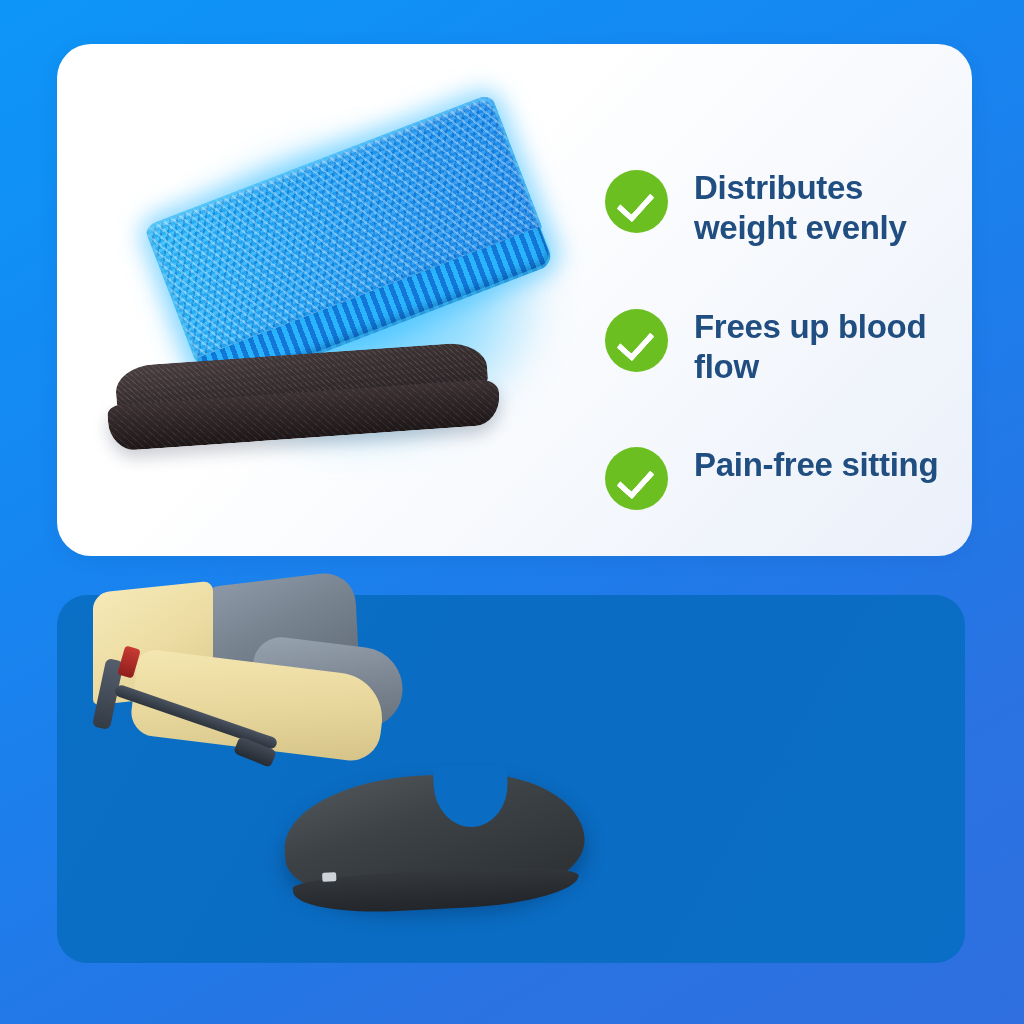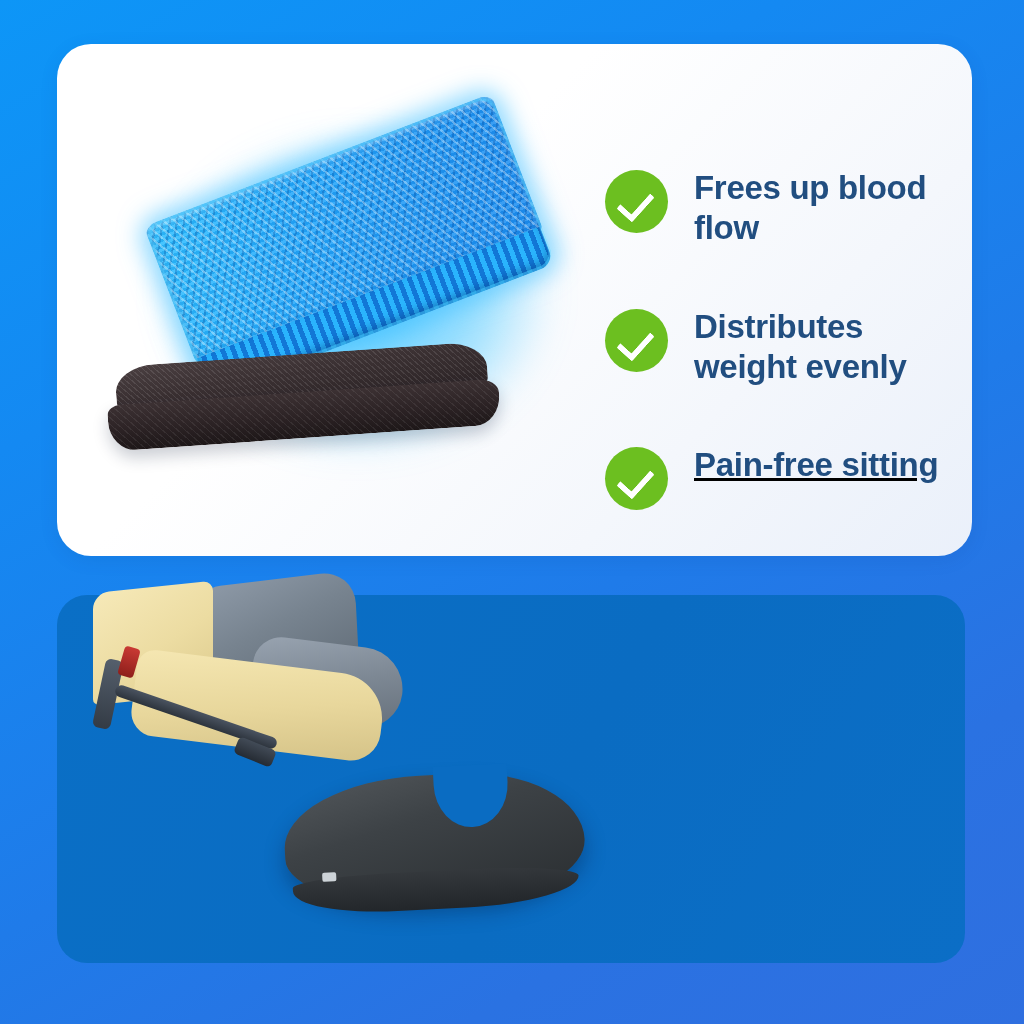--- a/index.html
+++ b/index.html
@@ -75,21 +75,21 @@
     border-radius:14px 20px 26px 26px/10px 14px 30px 30px;
     background:
       repeating-linear-gradient(45deg, rgba(255,255,255,.07) 0 1px, rgba(0,0,0,0) 1px 5px),
       linear-gradient(180deg,#3c3133 0%, #2a2123 60%, #1d1718 100%);
     box-shadow:0 8px 16px rgba(20,30,60,.22);
   }
 
   
   .pro-list{ position:absolute; left:548px; top:122px; width:360px; }
   .benefit{ display:flex; align-items:flex-start; gap:26px; margin-bottom:56px; }
-  .benefit:last-child{ margin-bottom:0;text-decoration:underline; }
+  .benefit:last-child{ margin-bottom:0; }
   .check-circle{
     flex:0 0 auto; width:63px; height:63px; border-radius:50%;
     background:#6cbf20; position:relative; margin-top:4px;
   }
   .check-circle::after{
     content:""; position:absolute; left:20px; top:16px;
     width:15px; height:28px; border:6px solid #fff;
     border-top:0; border-left:0; transform:rotate(42deg);
     border-radius:2px;
   }
@@ -193,26 +193,26 @@
     <div class="cover">
       <div class="cover-top"></div>
       <div class="cover-side"></div>
     </div>
   </div>
 
   <div class="pro-list">
 
     <div class="benefit">
       <span class="check-circle"></span>
-      <span class="benefit-text">Frees up blood flow</span>
+      <span class="benefit-text">Distributes weight evenly</span>
     </div>
 
     <div class="benefit">
       <span class="check-circle"></span>
-      <span class="benefit-text">Distributes weight evenly</span>
+      <span class="benefit-text">Frees up blood flow</span>
     </div>
 
     <div class="benefit">
       <span class="check-circle"></span>
       <span class="benefit-text">Pain-free sitting</span>
     </div>
 
   </div>
 </div>
 

